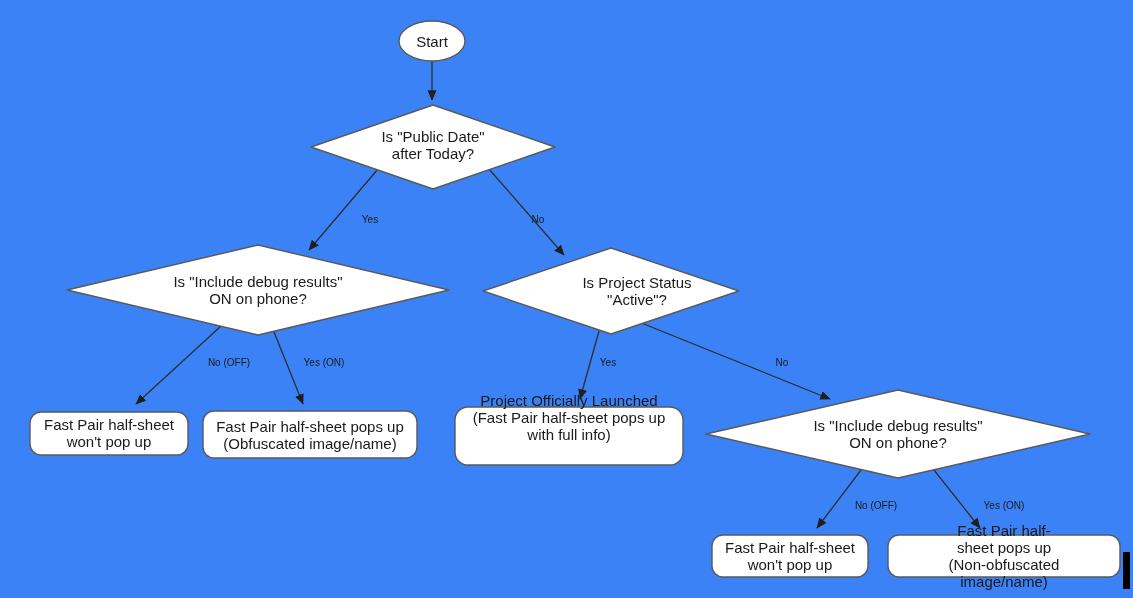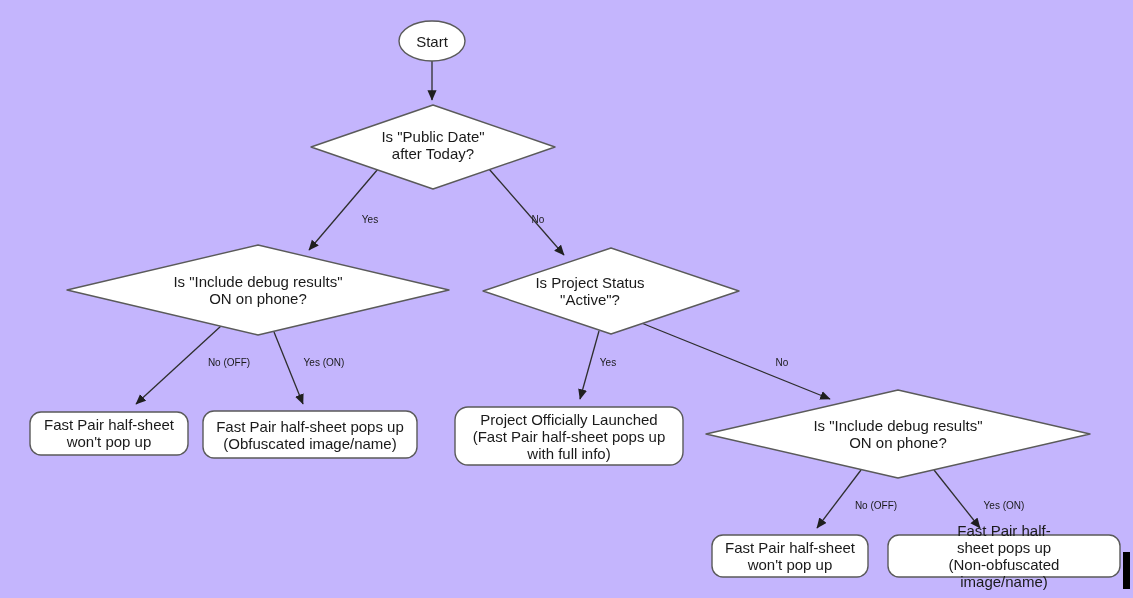--- a/index.html
+++ b/index.html
@@ -1,20 +1,20 @@
 <!DOCTYPE html>
 <html><head>
 <meta charset="utf-8">
 <style>
   html, body { margin: 0; padding: 0; background: #ffffff; }
   #stage {
     position: relative;
     width: 1133px;
     height: 598px;
-    background: #c4b5fd;
+    background: #3b82f6;
     font-family: "Liberation Sans", sans-serif;
     color: #1a1a1a;
     overflow: hidden;
   }
   #flow-svg { position: absolute; left: 0; top: 0; }
   .lbl {
     position: absolute;
     transform: translate(-50%, -50%);
     white-space: pre-line;
     text-align: center;
@@ -81,29 +81,29 @@
       <rect x="712" y="535" width="156" height="42" rx="11"></rect>
       <rect x="888" y="535" width="232" height="42" rx="11"></rect>
     </g>
   </svg>
 
   <div class="lbl" style="left:432px; top:41px">Start</div>
   <div class="lbl" style="left:433px; top:145px">Is "Public Date"
 after Today?</div>
   <div class="lbl" style="left:258px; top:290px">Is "Include debug results"
 ON on phone?</div>
-  <div class="lbl" style="left:590px; top:291px">Is Project Status
+  <div class="lbl" style="left:637px; top:291px">Is Project Status
 "Active"?</div>
   <div class="lbl" style="left:898px; top:434px">Is "Include debug results"
 ON on phone?</div>
   <div class="lbl" style="left:109px; top:433px">Fast Pair half-sheet
 won't pop up</div>
   <div class="lbl" style="left:310px; top:435px">Fast Pair half-sheet pops up
 (Obfuscated image/name)</div>
-  <div class="lbl" style="left:569px; top:436px">Project Officially Launched
+  <div class="lbl" style="left:569px; top:417px">Project Officially Launched
 (Fast Pair half-sheet pops up
 with full info)</div>
   <div class="lbl" style="left:790px; top:556px">Fast Pair half-sheet
 won't pop up</div>
   <div class="lbl" style="left:1004px; top:556px">Fast Pair half-sheet pops up
 (Non-obfuscated image/name)</div>
 
   <div class="edge-lbl" style="left:370px; top:219px">Yes</div>
   <div class="edge-lbl" style="left:538px; top:219px">No</div>
   <div class="edge-lbl" style="left:229px; top:362px">No (OFF)</div>

